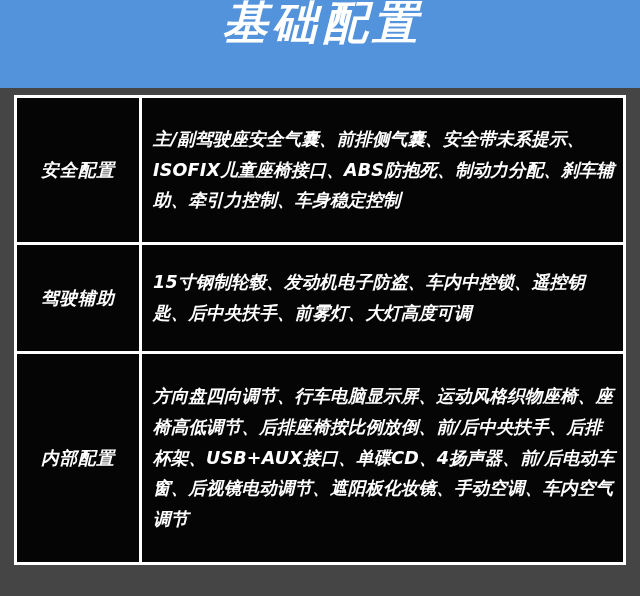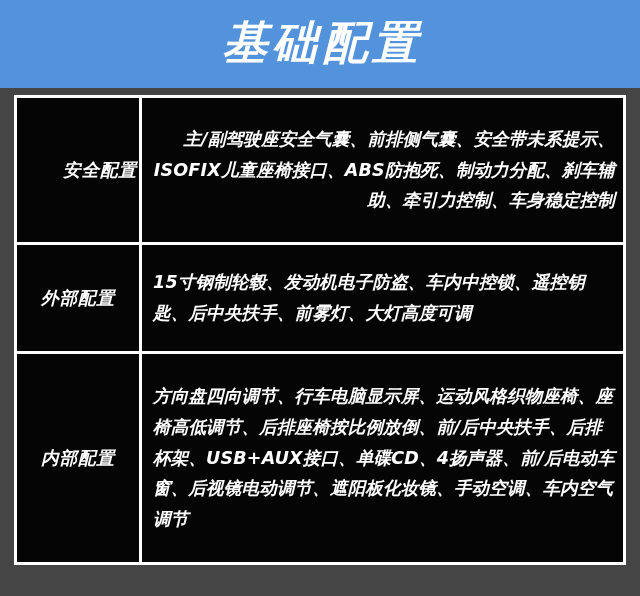--- a/index.html
+++ b/index.html
@@ -21,21 +21,21 @@
   }
   
   .banner {
     position: absolute;
     left: 0;
     top: 0;
     width: 640px;
     height: 88px;
     background: #5393db;
     display: flex;
-    align-items: center;
+    align-items: flex-start;
     justify-content: center;
   }
   .banner-title {
     color: #ffffff;
     font-size: 45px;
     font-weight: bold;
     font-style: italic;
     letter-spacing: 5px;
     line-height: 1;
     padding-bottom: 4px;
@@ -79,21 +79,21 @@
     color: #ffffff;
     font-size: 17.5px;
     font-weight: bold;
     font-style: italic;
     vertical-align: middle;
     text-align: left;
     letter-spacing: 0.2px;
     line-height: 1.75;
     padding: 9px 8px 9px 11px;
   }
-  .r1 td { height: 126px; text-align: right; }
+  .r1 td { height: 126px; }
   .r2 td { height: 52px; }
   .r3 td { height: 88px; }
   .r4 td { height: 190px; }
 </style>
 </head>
 <body>
 
 <div class="page">
 
   <div class="banner">
@@ -101,21 +101,21 @@
   </div>
 
   <div class="table-wrap">
     <table class="spec">
       <tbody>
         <tr class="r1">
           <td class="cat">安全配置</td>
           <td class="val">主/副驾驶座安全气囊、前排侧气囊、安全带未系提示、ISOFIX儿童座椅接口、ABS防抱死、制动力分配、刹车辅助、牵引力控制、车身稳定控制</td>
         </tr>
         <tr class="r3">
-          <td class="cat">外部配置</td>
+          <td class="cat">驾驶辅助</td>
           <td class="val">15寸钢制轮毂、发动机电子防盗、车内中控锁、遥控钥匙、后中央扶手、前雾灯、大灯高度可调</td>
         </tr>
         <tr class="r4">
           <td class="cat">内部配置</td>
           <td class="val">方向盘四向调节、行车电脑显示屏、运动风格织物座椅、座椅高低调节、后排座椅按比例放倒、前/后中央扶手、后排杯架、USB+AUX接口、单碟CD、4扬声器、前/后电动车窗、后视镜电动调节、遮阳板化妆镜、手动空调、车内空气调节</td>
         </tr>
       </tbody>
     </table>
   </div>
 

